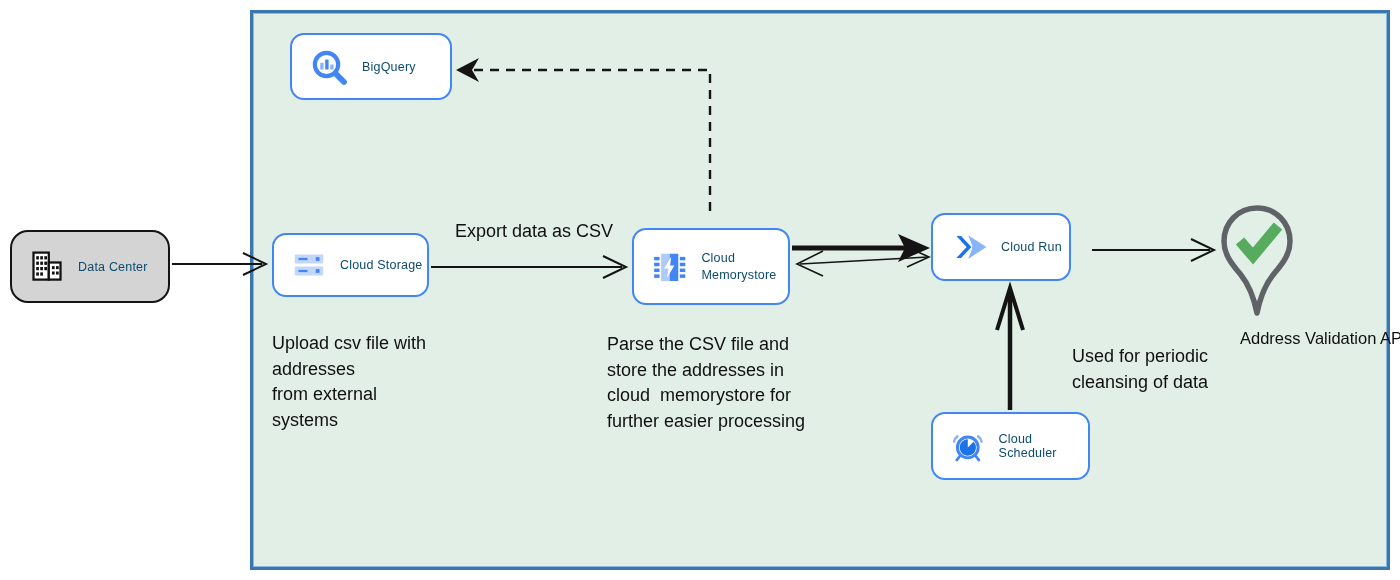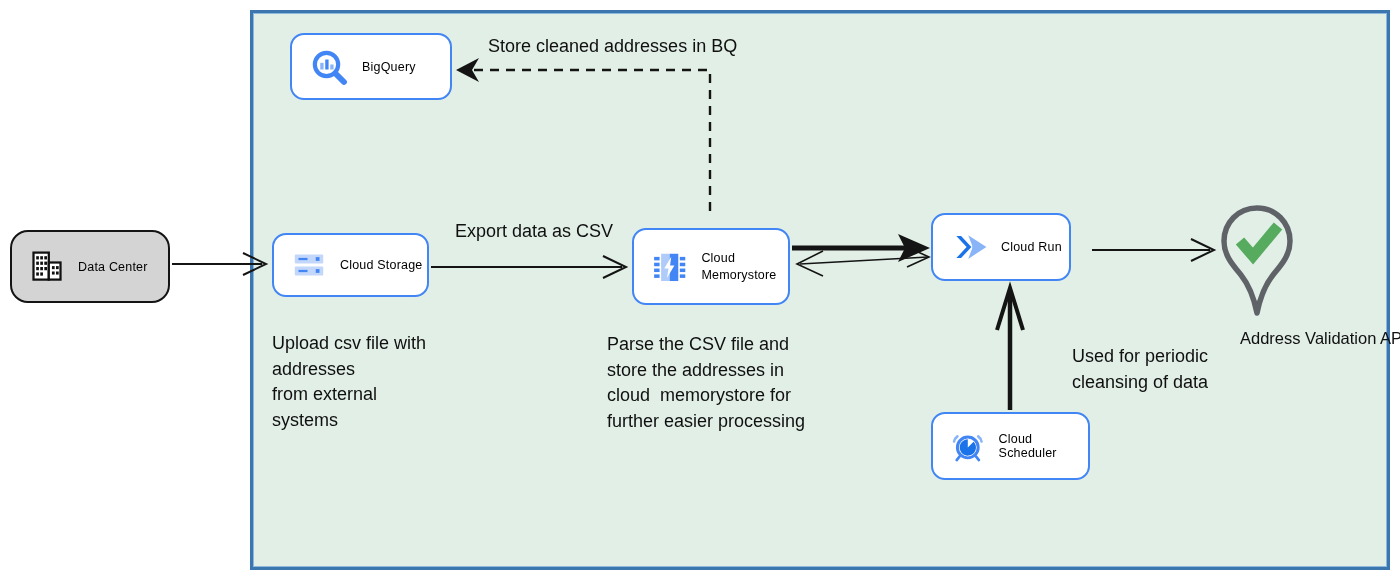--- a/index.html
+++ b/index.html
@@ -12,21 +12,21 @@
     box-shadow: inset 0 0 0 1px #8db7dd;
   }
 
   .arrow-layer { position:absolute; left:0; top:0; width:1400px; height:580px; pointer-events:none; }
 
   .node {
     position:absolute; display:flex; align-items:center;
     background:#ffffff; border:2.5px solid #4285f4; border-radius:14px;
     padding-left:17px; gap:13px;
   }
-  .node .label { font-size:12.5px; color:#000000; letter-spacing:0.2px; }
+  .node .label { font-size:12.5px; color:#0c4a6e; letter-spacing:0.2px; }
 
   .node-datacenter {
     left:10px; top:230px; width:160px; height:73px;
     background:#d4d4d4; border:2.5px solid #141414; border-radius:18px;
   }
   .node-bigquery     { left:290px; top:33px;  width:162px; height:67px; }
   .node-storage      { left:272px; top:233px; width:157px; height:64px; }
   .node-memorystore  { left:632px; top:228px; width:158px; height:77px; }
   .node-memorystore .label { width:88px; line-height:1.35; }
   .node-run          { left:931px; top:213px; width:140px; height:68px; }
@@ -181,21 +181,20 @@
   </div>
 
   <div class="pin-wrap">
     <svg width="76" height="126" viewBox="0 0 76 126">
       <path d="M38 5 C19 5 5 20 5 38 C5 52 13 61 22 72 C30 82 35 95 38 110 C41 95 46 82 54 72 C63 61 71 52 71 38 C71 20 57 5 38 5 Z" fill="none" stroke="#5f6368" stroke-width="5.5" stroke-linejoin="round"></path>
       <path d="M21 38 L34 53 L59 23" fill="none" stroke="#57ab5f" stroke-width="11" stroke-linejoin="miter"></path>
     </svg>
   </div>
   <div class="annotation ann-address">Address Validation API</div>
 
-  <div class="annotation ann-store-bq">Store cleaned addresses in BQ</div>
   <div class="annotation ann-export">Export data as CSV</div>
   <div class="annotation ann-upload">Upload csv file with
 addresses
 from external
 systems</div>
   <div class="annotation ann-parse">Parse the CSV file and
 store the addresses in
 cloud  memorystore for
 further easier processing</div>
   <div class="annotation ann-scheduler">Used for periodic

